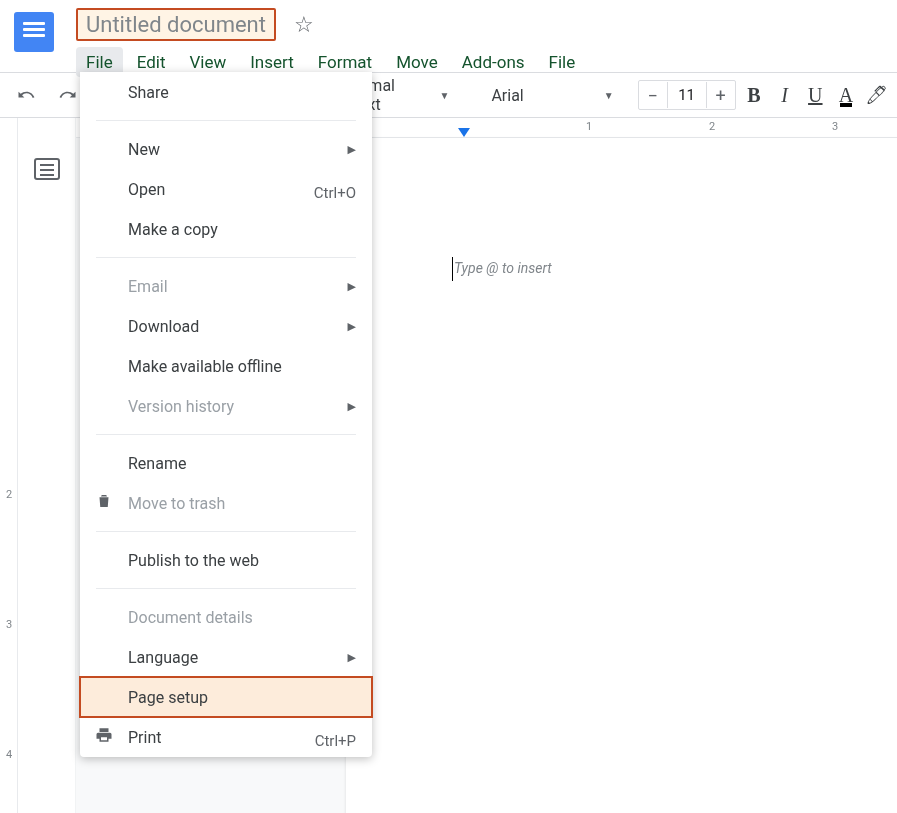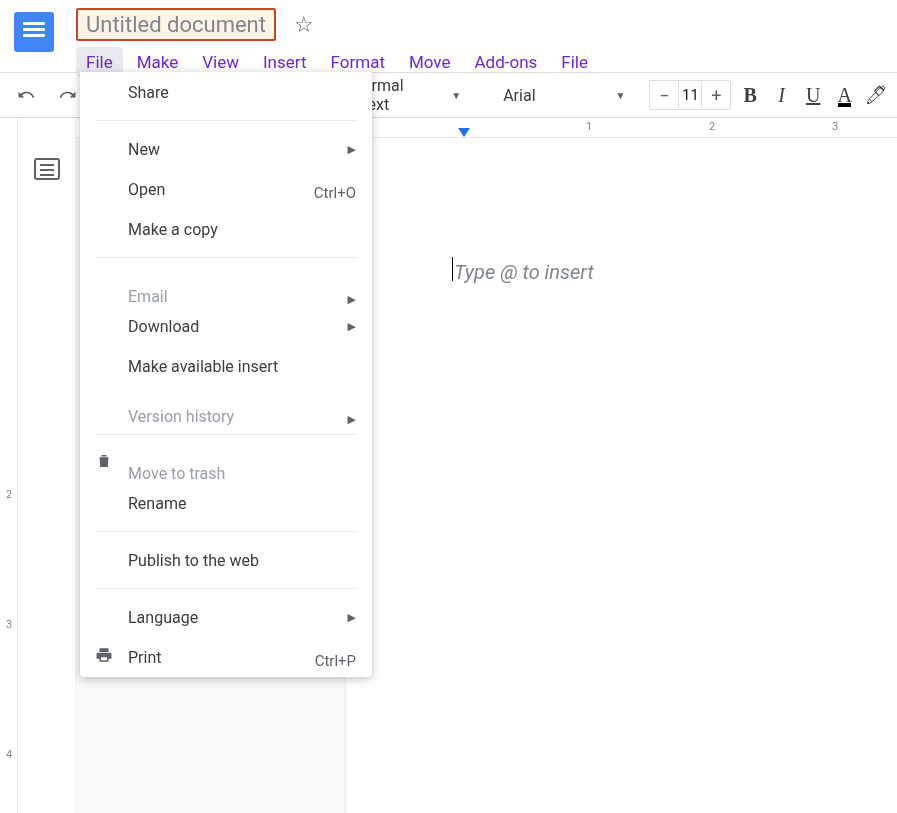--- a/index.html
+++ b/index.html
@@ -54,21 +54,21 @@
     margin-left: 8px;
   }
   .menubar {
     display: flex;
     gap: 4px;
     margin-top: 6px;
   }
   .menu-item {
     padding: 5px 10px;
     font-size: 17px;
-    color: #6d28d9;
+    color: #14532d;
     cursor: pointer;
     border-radius: 4px;
   }
   .menu-item.active { background: #e8eaed; }
 
   .toolbar {
     height: 46px;
     border-top: 1px solid #dadce0;
     border-bottom: 1px solid #dadce0;
     display: flex;
@@ -97,21 +97,21 @@
   }
   .sel .drop { margin-left: 22px; font-size: 10px; color:#5f6368;}
   .fontsize-group {
     display:flex; align-items:center; border:1px solid #dadce0; border-radius:2px;
   }
   .fontsize-group .pm {
     width:28px; height:28px; display:flex;align-items:center;justify-content:center;
     color:#5f6368; cursor:pointer; font-size:18px;
   }
   .fontsize-group .val {
-    width:24px; text-align:center; border-left:1px solid #dadce0; border-right:1px solid #dadce0;
+    width:40px; text-align:center; border-left:1px solid #dadce0; border-right:1px solid #dadce0;
     font-size:15px; padding: 4px 0;
   }
   .fmt {
     width:32px; height:32px; display:flex; align-items:center; justify-content:center;
     font-family: "Times New Roman", serif;
     font-size: 20px; color:#3c4043; cursor:pointer;
   }
   .bold { font-weight:700;}
   .italic { font-style:italic;}
   .underline { text-decoration: underline; }
@@ -160,21 +160,21 @@
     border-top:9px solid #1a73e8;
   }
   .page {
     position:absolute; left:270px; top:20px;
     width: 640px; height: 800px; background:#fff;
     box-shadow: 0 1px 3px rgba(0,0,0,0.12);
   }
   .placeholder {
     position:absolute; left:108px; top:122px;
     font-style: italic;
-    font-size:20px; color:#80868b;
+    font-size:14px; color:#80868b;
   }
   .cursor-caret {
     position:absolute; left:106px; top:119px; width:1px; height:24px; background:#000;
   }
 
   
   .dropdown {
     position:absolute;
     left:80px; top:72px;
     width:292px;
@@ -187,21 +187,21 @@
   .menu-row {
     display:flex; align-items:center;
     height:40px;
     padding: 0 16px 0 48px;
     font-size:16px; color:#3c4043;
     cursor:pointer;
     position:relative;
   }
   .menu-row .kbd { margin-left:auto; color:#5f6368; font-size:15px;margin-top:8px;}
   .menu-row .sub { margin-left:auto; color:#5f6368; font-size:11px;}
-  .menu-row.disabled { color:#9aa0a6; cursor:default;align-items:flex-end;}
+  .menu-row.disabled { color:#9aa0a6; cursor:default;}
   .menu-sep { height:1px; background:#e8eaed; margin:8px 16px;}
   .menu-row.highlighted {
     background:#fdecdb;
     outline:2px solid #c44b21;
     outline-offset:-1px;
   }
   .menu-row .lefticon {
     position:absolute; left:14px; top:50%; transform:translateY(-50%);
     color:#5f6368; width:20px; text-align:center;
   }
@@ -212,21 +212,21 @@
 
 <div class="topbar">
   <div class="app-icon"></div>
   <div class="title-zone">
     <div class="title-row">
       <div class="doc-title">Untitled document</div>
       <div class="star-icon">☆</div>
     </div>
     <div class="menubar">
       <div class="menu-item active">File</div>
-      <div class="menu-item">Make</div>
+      <div class="menu-item">Edit</div>
       <div class="menu-item">View</div>
       <div class="menu-item">Insert</div>
       <div class="menu-item">Format</div>
       <div class="menu-item">Move</div>
       <div class="menu-item">Add-ons</div>
       <div class="menu-item">File</div>
     </div>
   </div>
 </div>
 
@@ -305,44 +305,50 @@
   <div class="menu-sep"></div>
   <div class="menu-row disabled">
       <span>Email</span>
       <span class="sub">▶</span>
     </div>
   <div class="menu-row">
       <span>Download</span>
       <span class="sub">▶</span>
     </div>
   <div class="menu-row">
-      <span>Make available insert</span>
+      <span>Make available offline</span>
     </div>
   <div class="menu-row disabled">
       <span>Version history</span>
       <span class="sub">▶</span>
     </div>
   <div class="menu-sep"></div>
+  <div class="menu-row">
+      <span>Rename</span>
+    </div>
   <div class="menu-row disabled">
     <span class="lefticon trash-icon"><svg viewBox="0 0 24 24">
           <path d="M6 7h12l-1 13H7L6 7zm3-3h6l1 2H8l1-2z"></path>
         </svg></span>
     <span>Move to trash</span>
   </div>
-  <div class="menu-row">
-      <span>Rename</span>
-    </div>
   <div class="menu-sep"></div>
   <div class="menu-row">
       <span>Publish to the web</span>
     </div>
   <div class="menu-sep"></div>
+  <div class="menu-row disabled">
+      <span>Document details</span>
+    </div>
   <div class="menu-row">
       <span>Language</span>
       <span class="sub">▶</span>
+    </div>
+  <div class="menu-row highlighted">
+      <span>Page setup</span>
     </div>
   <div class="menu-row">
     <span class="lefticon print-icon"><svg viewBox="0 0 24 24">
           <path d="M6 3h12v5H6V3zm-2 6h16a2 2 0 012 2v6h-4v4H6v-4H2v-6a2 2 0 012-2zm4 10h8v-4H8v4z"></path>
         </svg></span>
     <span>Print</span>
     <span class="kbd">Ctrl+P</span>
   </div>
 </div>
 

